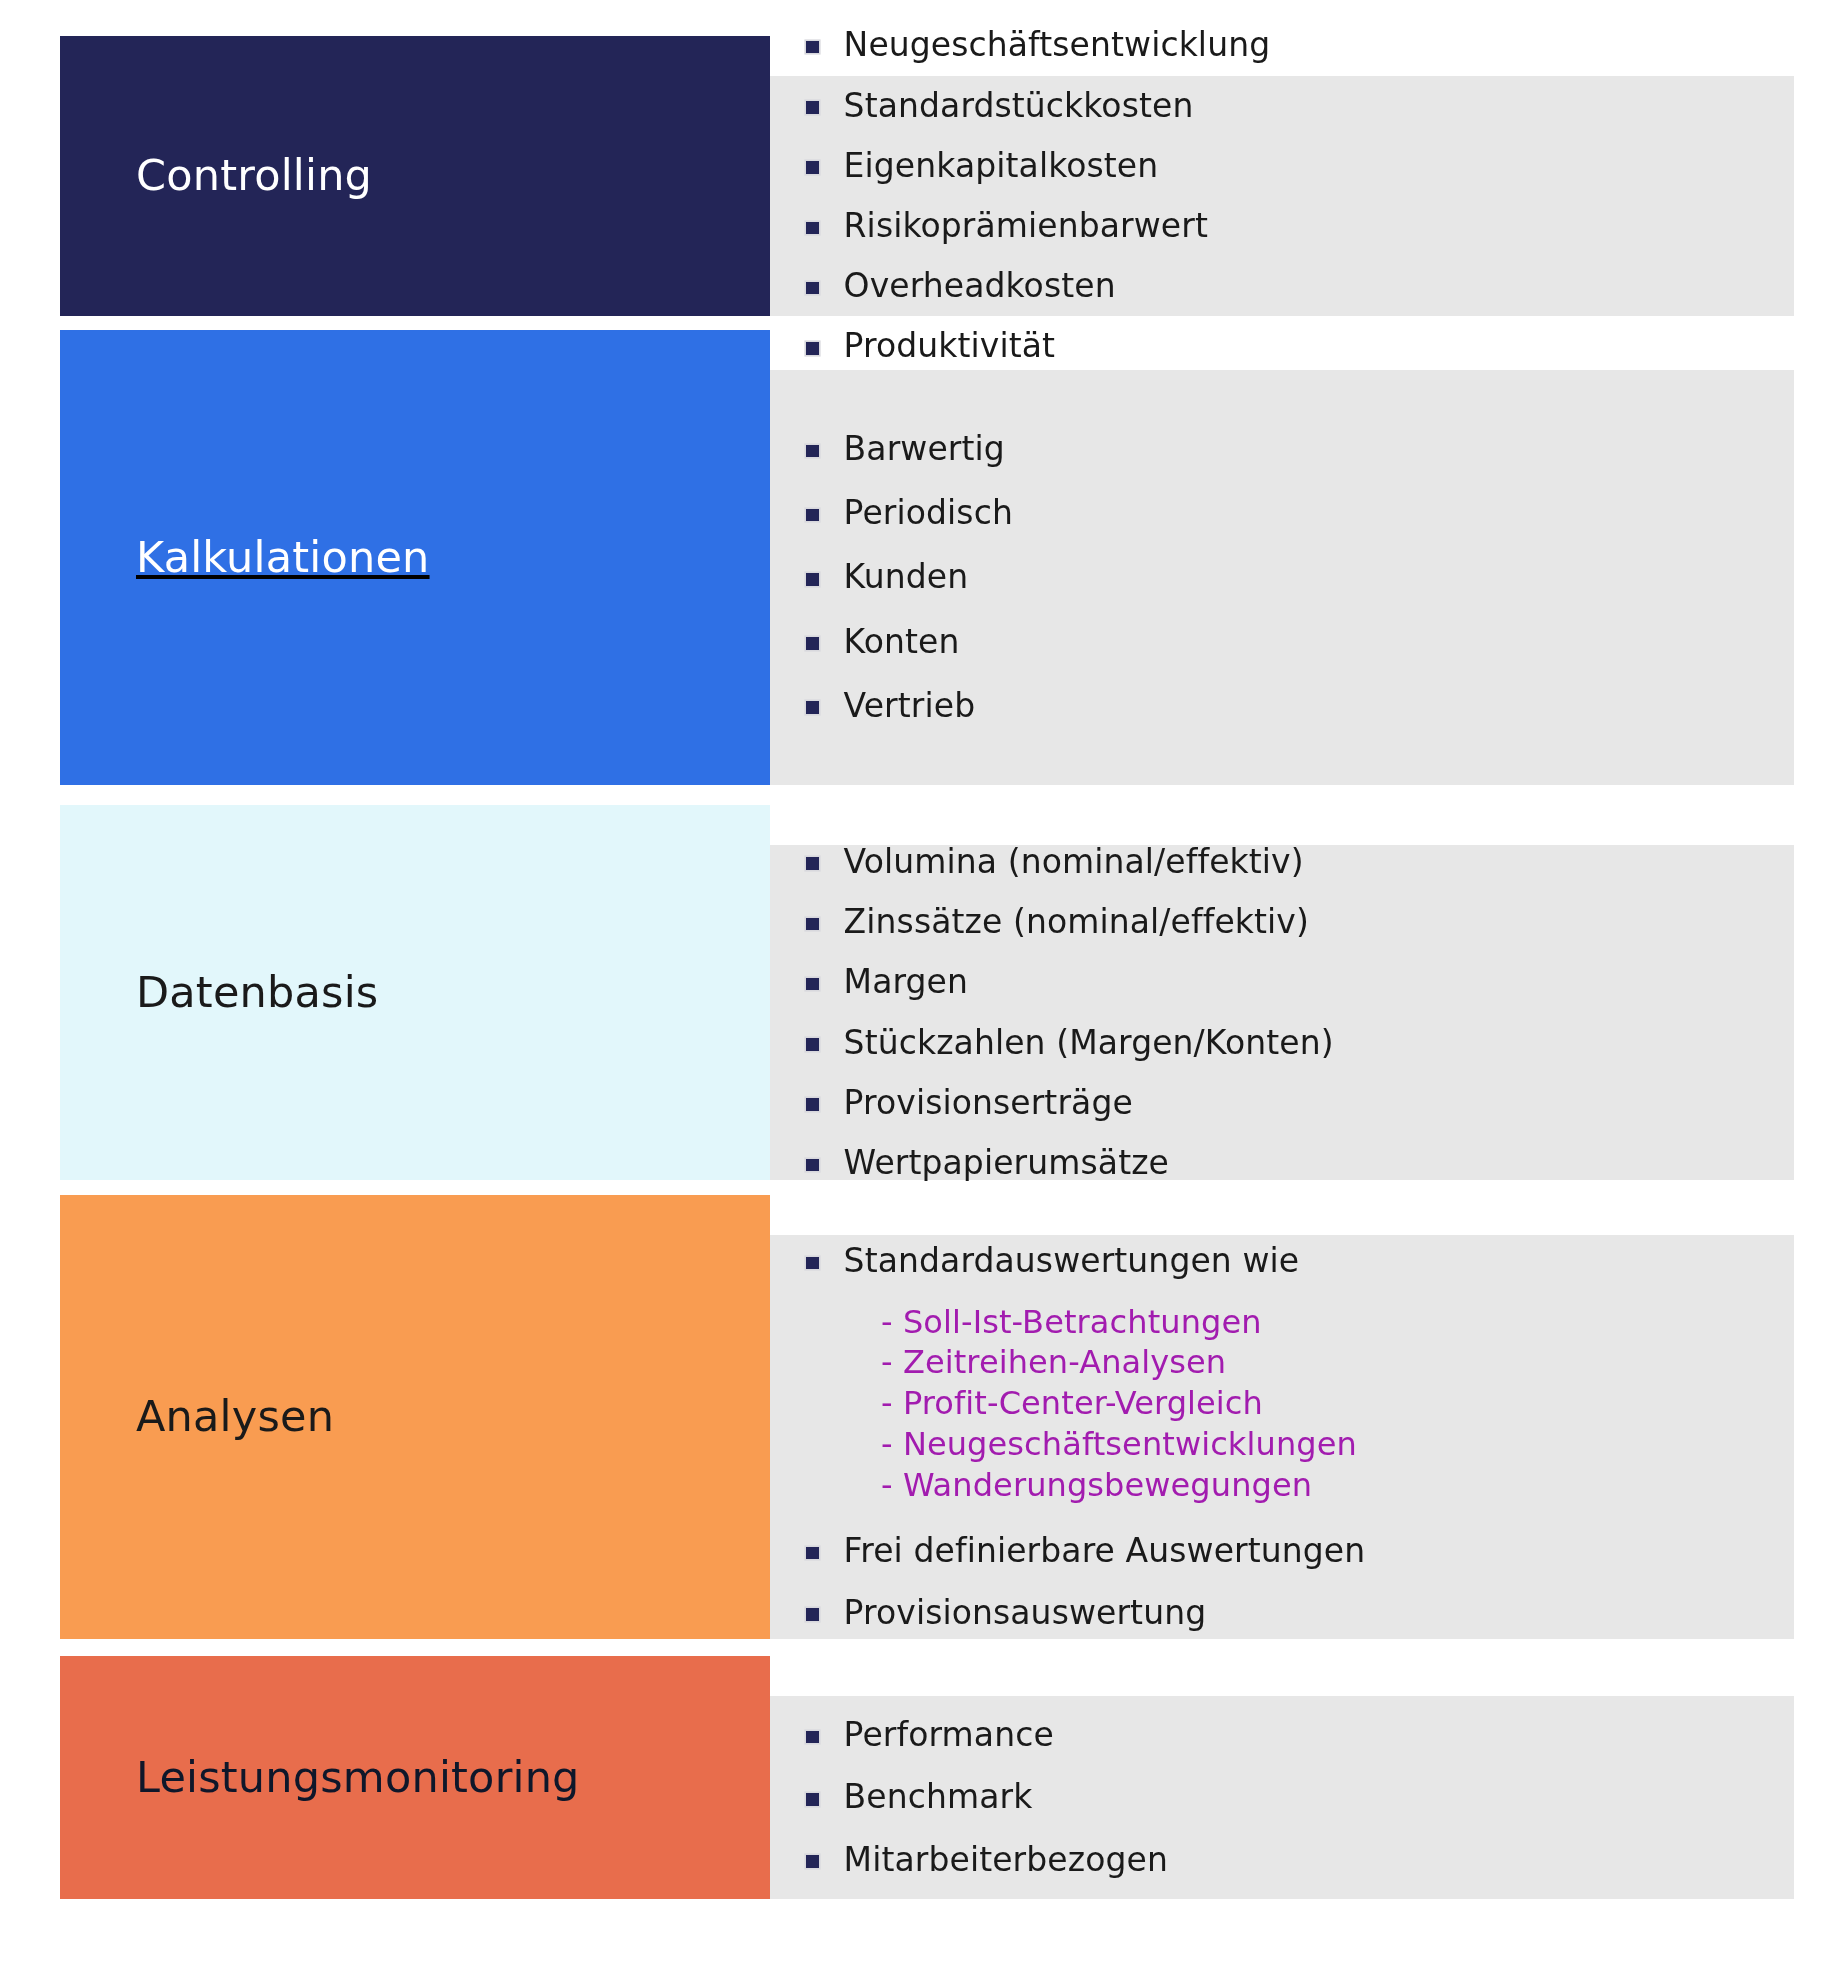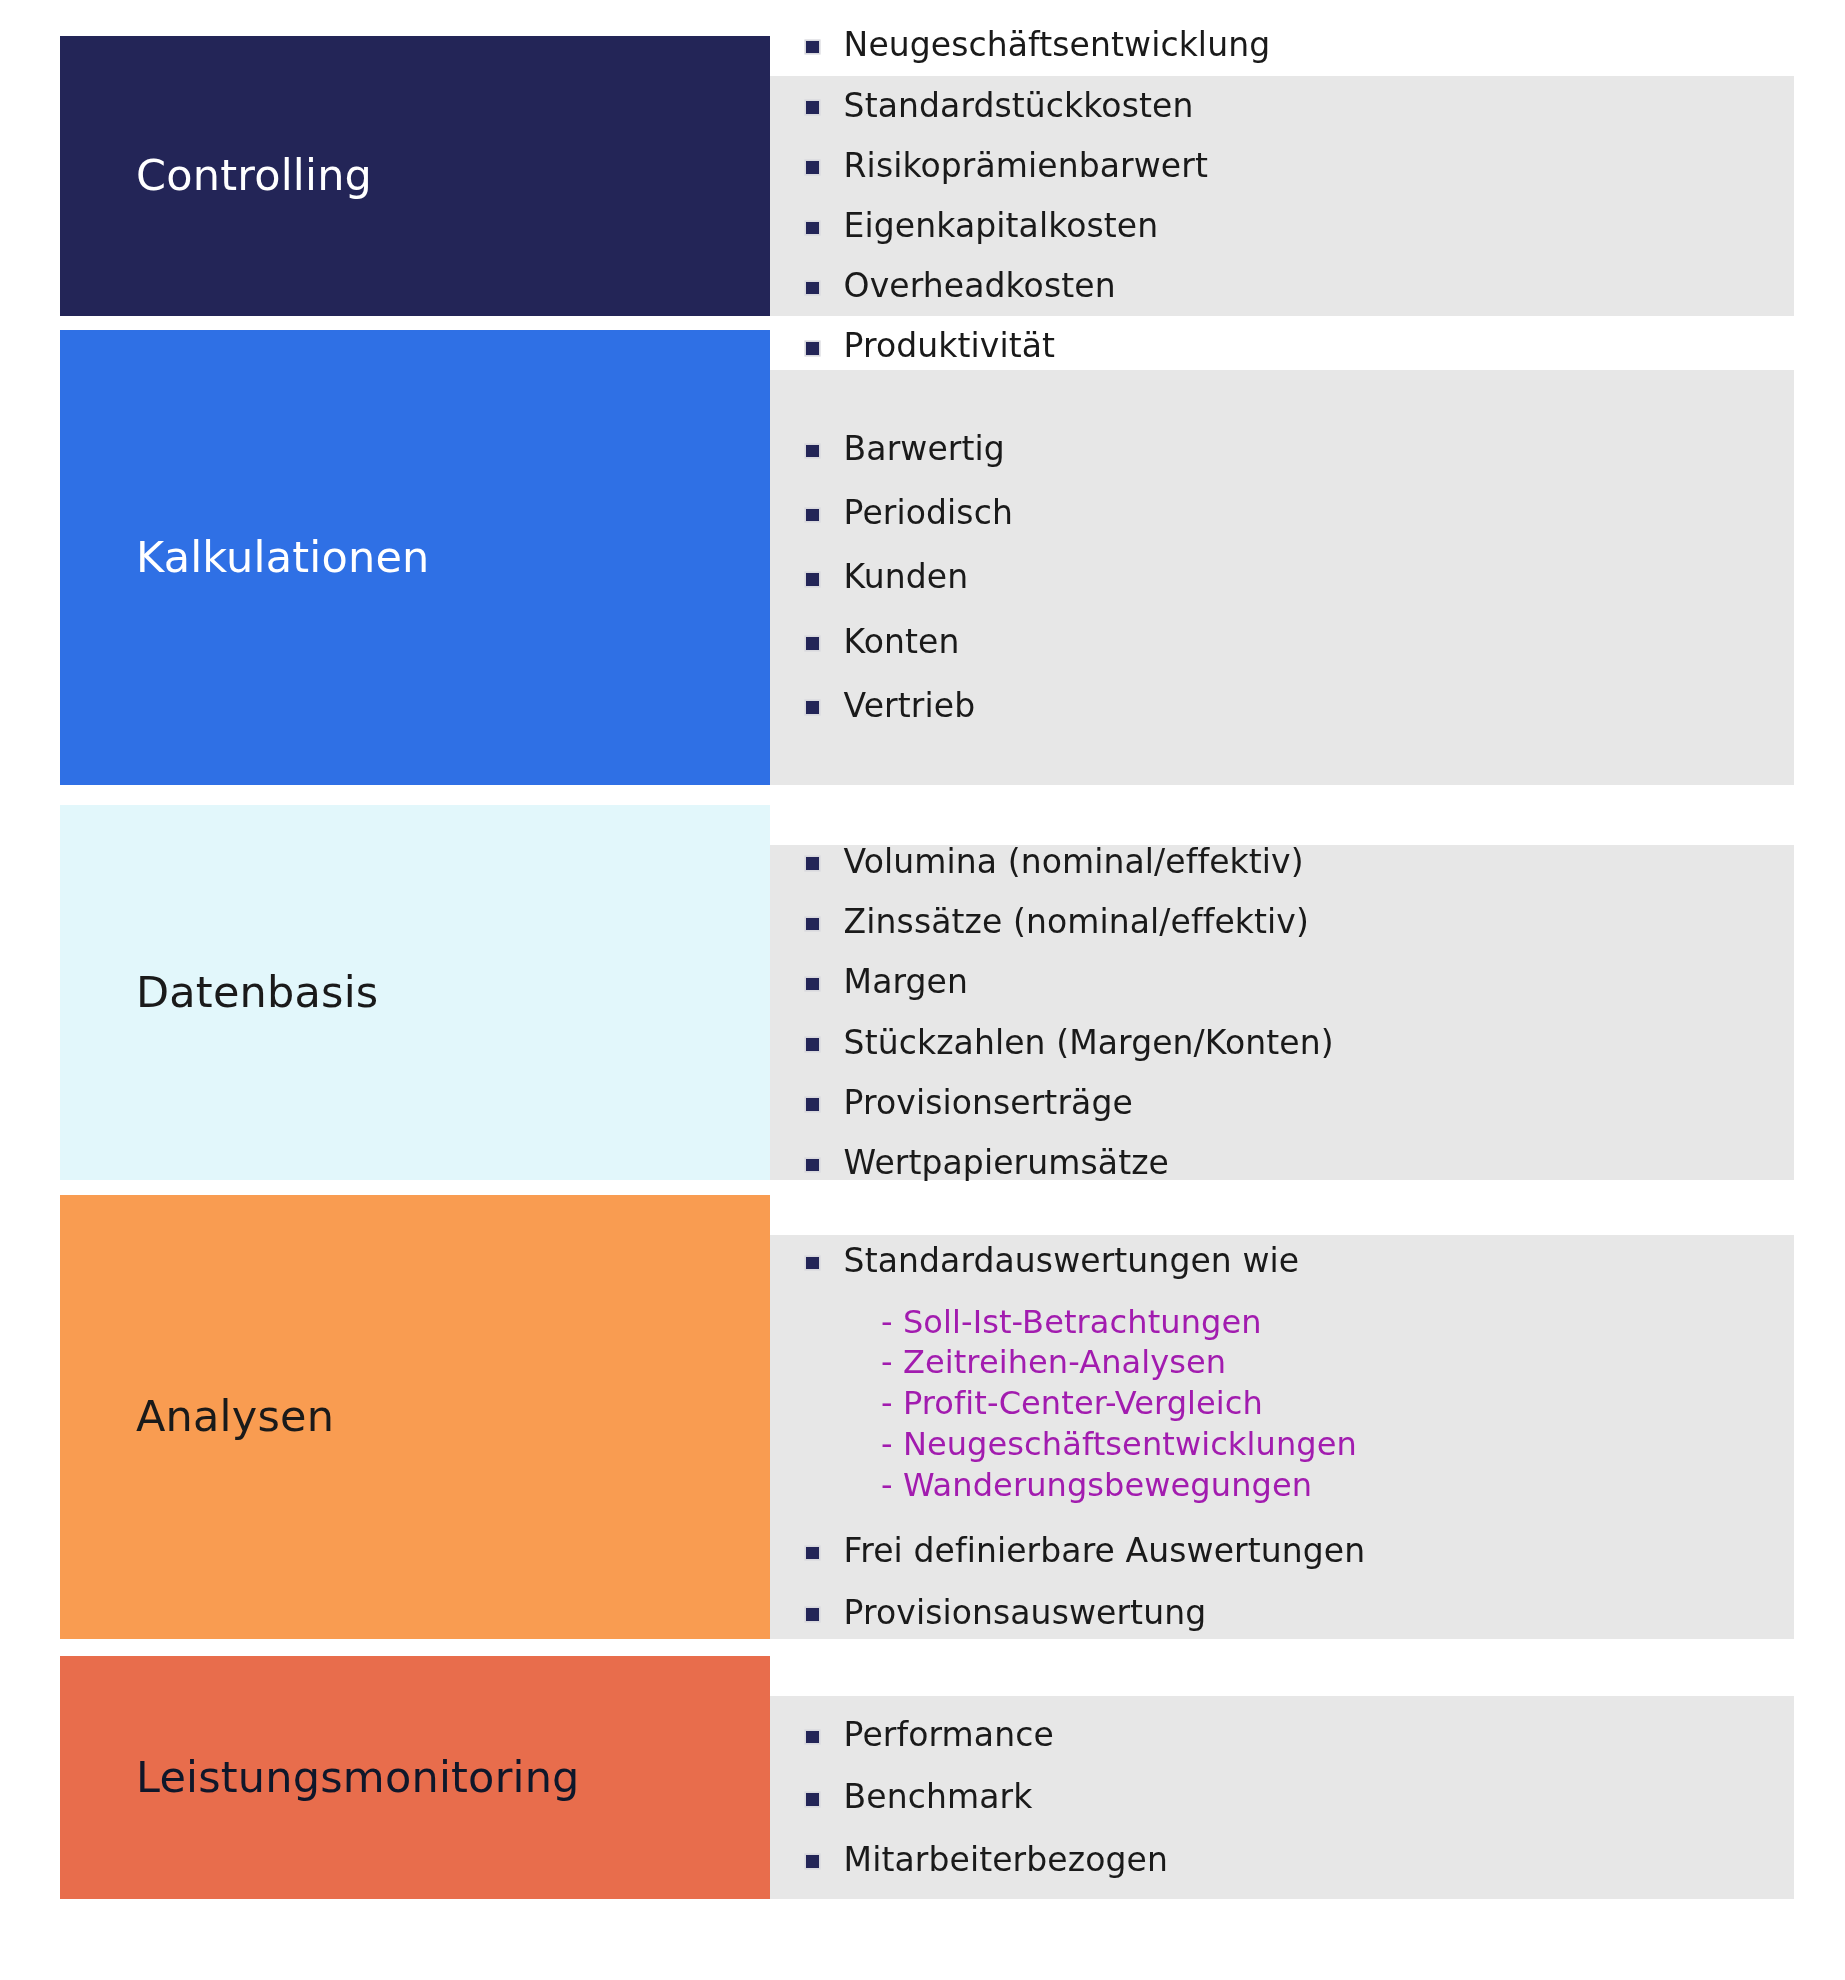--- a/index.html
+++ b/index.html
@@ -97,21 +97,21 @@
     letter-spacing: 0.1px;
     white-space: nowrap;
   }
 
   
   #sec-controlling          { top: 36px;   height: 280px; }
   #sec-controlling .label-block  { background: #232557; }
   #sec-controlling .label-text   { color: #ffffff; }
 
   #sec-kalkulationen        { top: 330px;  height: 455px; }
-  #sec-kalkulationen .label-block { background: #2f70e5; }
+  #sec-kalkulationen .label-block { background: #2f70e5; text-decoration: underline; }
   #sec-kalkulationen .label-text  { color: #ffffff; }
 
   #sec-datenbasis           { top: 805px; height: 375px; }
   #sec-datenbasis .label-block   { background: #e2f7fb; }
   #sec-datenbasis .label-text    { color: #1a1a1a; }
 
   #sec-analysen             { top: 1195px; height: 444px; }
   #sec-analysen .label-block     { background: #f99c51; }
   #sec-analysen .label-text      { color: #1a1a1a; }
 
@@ -141,25 +141,25 @@
         <li class="bullet-row">
           <span class="bullet-marker"></span>
           <span class="bullet-text">Neugeschäftsentwicklung</span>
         </li>
         <li class="bullet-row">
           <span class="bullet-marker"></span>
           <span class="bullet-text">Standardstückkosten</span>
         </li>
         <li class="bullet-row">
           <span class="bullet-marker"></span>
+          <span class="bullet-text">Eigenkapitalkosten</span>
+        </li>
+        <li class="bullet-row">
+          <span class="bullet-marker"></span>
           <span class="bullet-text">Risikoprämienbarwert</span>
-        </li>
-        <li class="bullet-row">
-          <span class="bullet-marker"></span>
-          <span class="bullet-text">Eigenkapitalkosten</span>
         </li>
         <li class="bullet-row">
           <span class="bullet-marker"></span>
           <span class="bullet-text">Overheadkosten</span>
         </li>
         <li class="bullet-row">
           <span class="bullet-marker"></span>
           <span class="bullet-text">Produktivität</span>
         </li>
       </ul>

